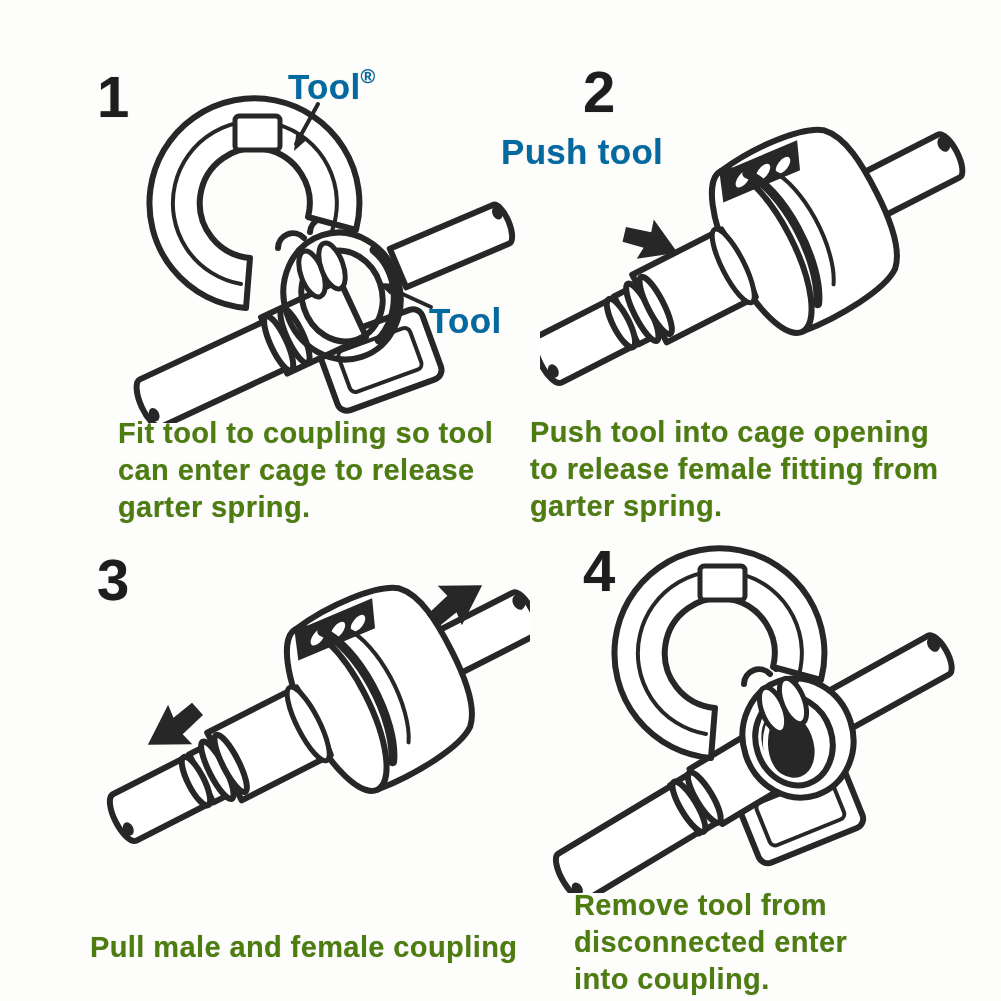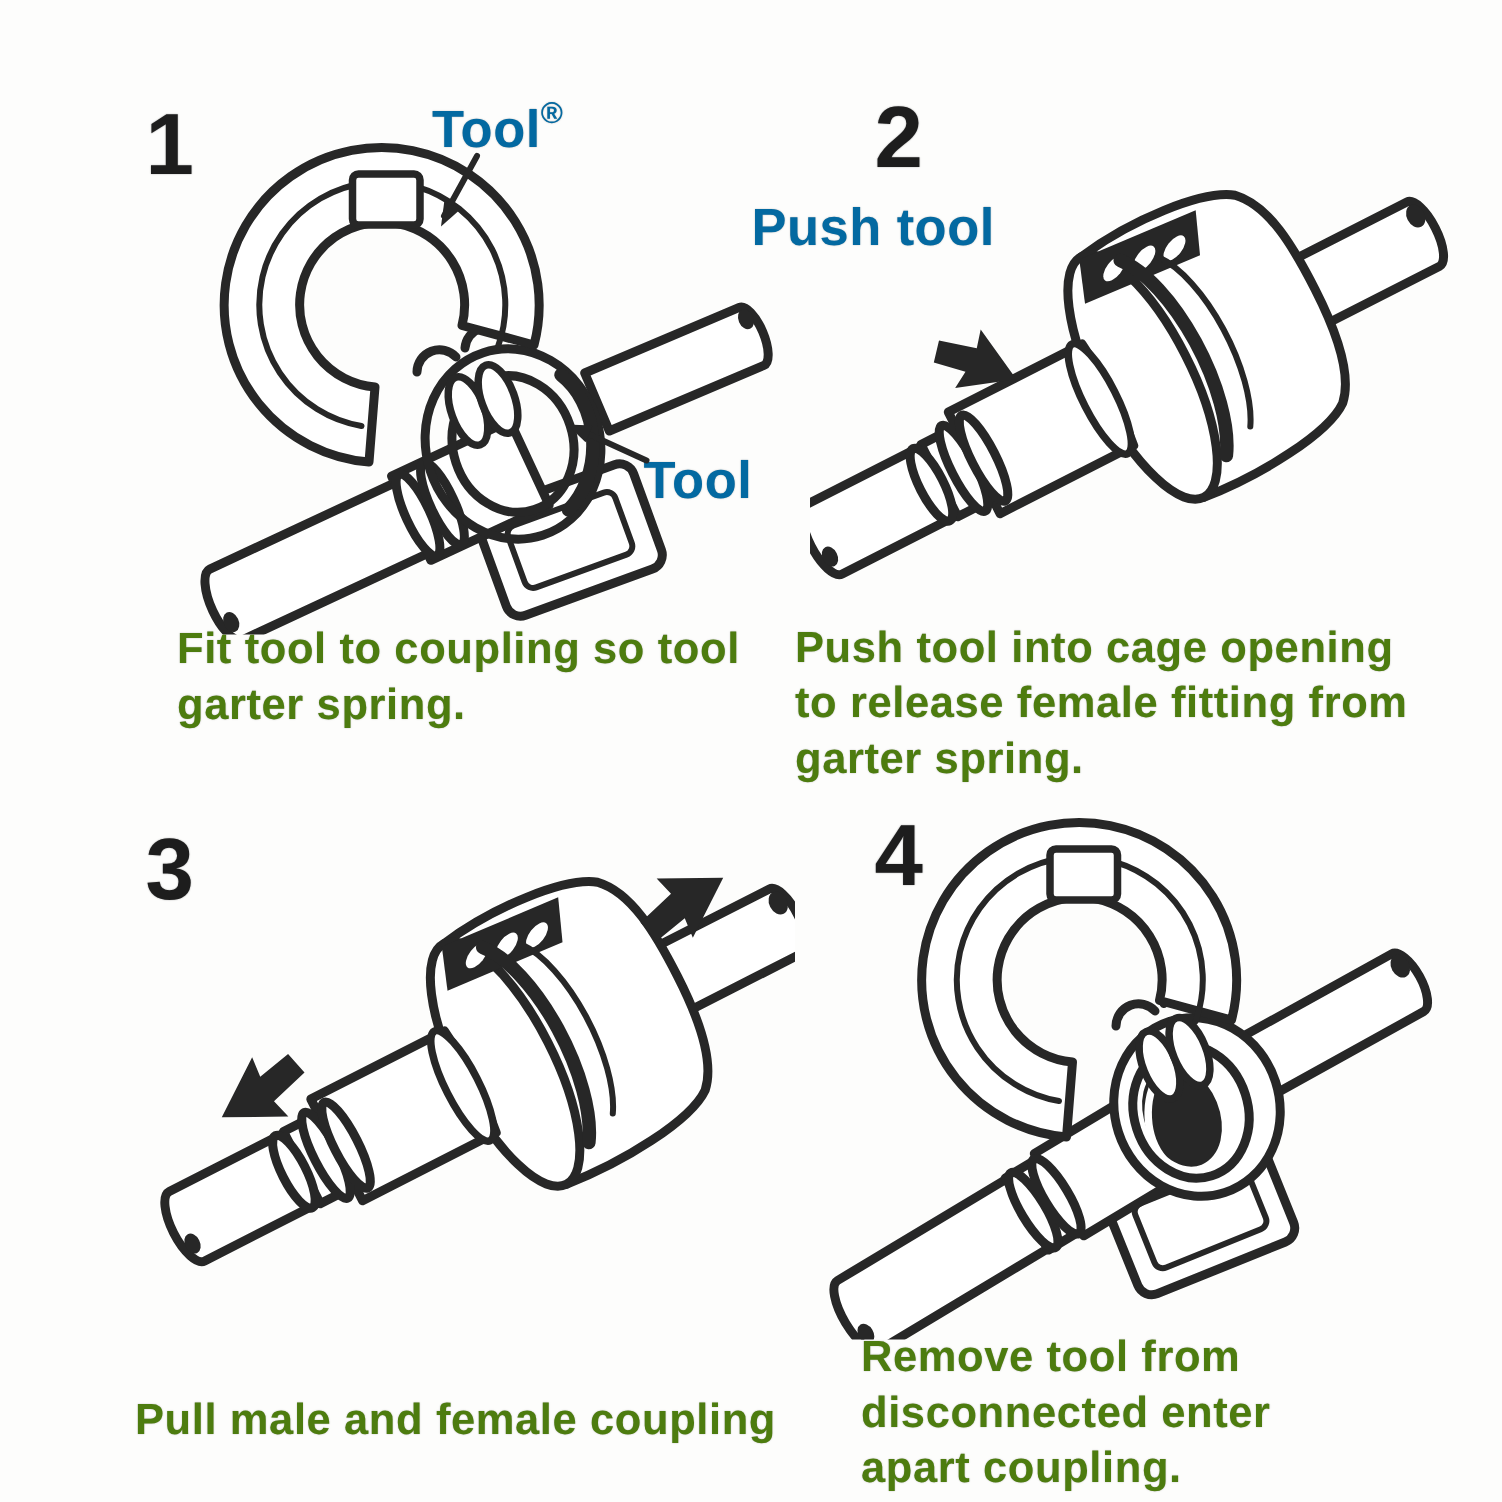--- a/index.html
+++ b/index.html
@@ -95,20 +95,21 @@
       <polygon class="dark" points="0,0 -16,-6 -16,6" transform="translate(214,73) rotate(118)"></polygon>
     </g>
     <g>
       <line class="thin" x1="351" y1="229" x2="305" y2="208"></line>
       <polygon class="dark" points="0,0 -16,-6 -16,6" transform="translate(298,205) rotate(203)"></polygon>
     </g>
   </svg>
 
   <div class="cap" style="left:118px;top:415px;">
     <div>Fit tool to coupling so tool</div>
+    <div>can enter cage to release</div>
     <div>garter spring.</div>
   </div>
 
   <div class="num" style="left:583px;top:63px;">2</div>
 
   <div class="lbl" style="left:501px;top:128px;">
     <div>Push tool</div>
   </div>
 
   <svg style="left:540px;top:115px;" width="440" height="300" viewBox="0 0 440 300">
@@ -217,16 +218,16 @@
     <g>
       <path class="ln" d="M163 220 A105 105 0 1 1 273 142 L225 129 A55 55 0 1 0 167 170 Z"></path>
       <path class="thin" d="M158 196 A82 82 0 1 1 249 143"></path>
       <rect class="ln5" x="152" y="28" width="45" height="34" rx="4"></rect>
     </g>
   </svg>
 
   <div class="cap" style="left:574px;top:887px;">
     <div>Remove tool from</div>
     <div>disconnected enter</div>
-    <div>apart coupling.</div>
+    <div>into coupling.</div>
   </div>
 
 </div>
 
 </body></html>

